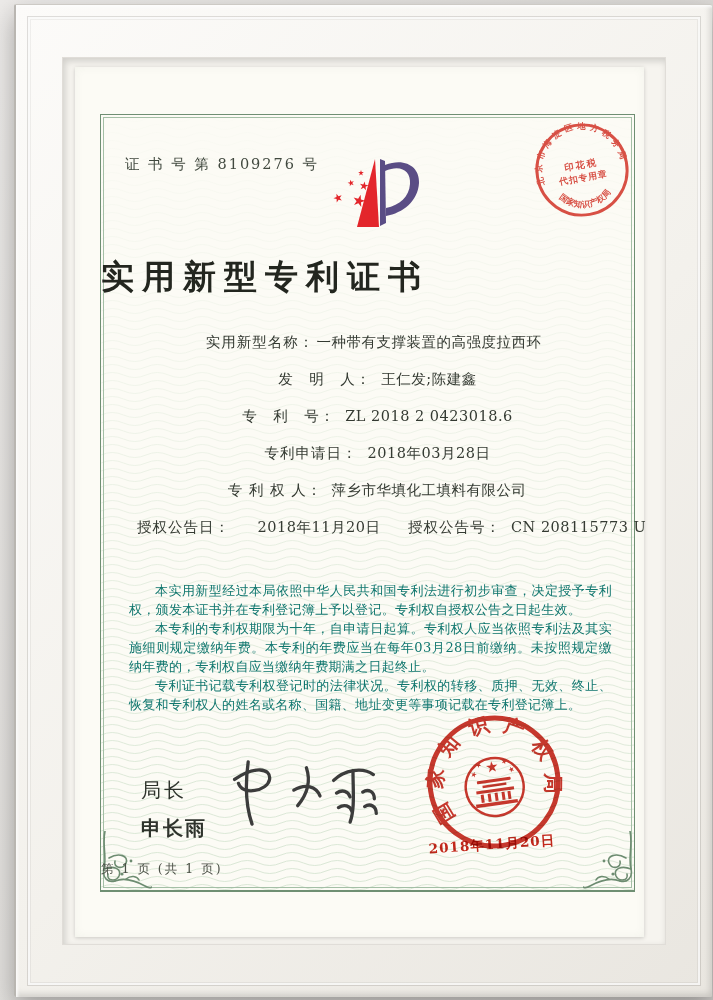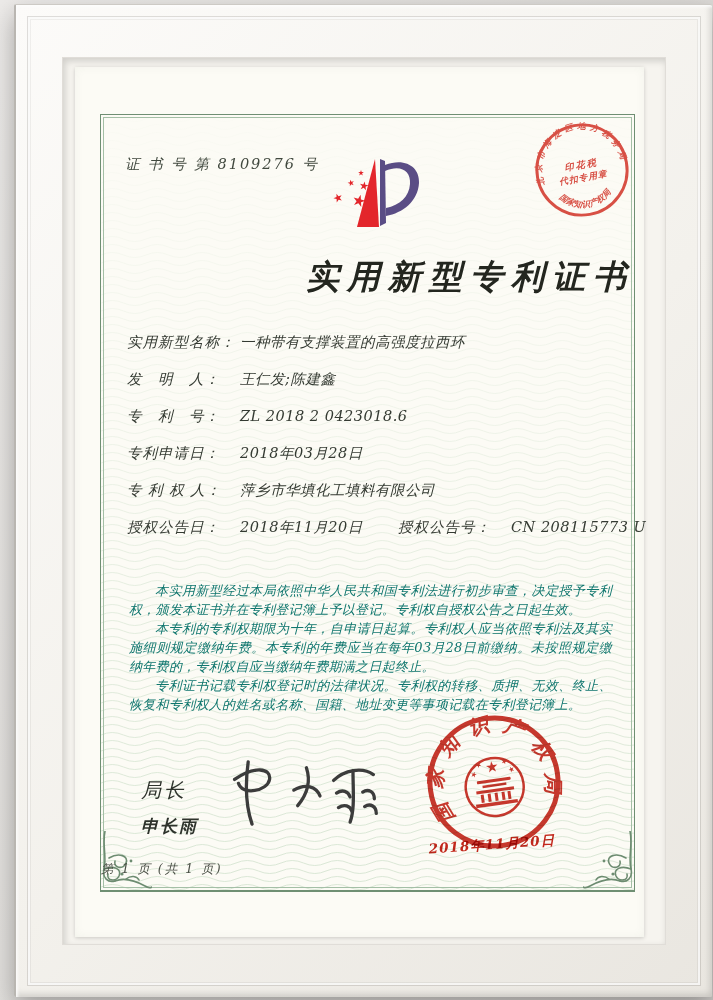--- a/index.html
+++ b/index.html
@@ -1,18 +1,18 @@
 <!DOCTYPE html>
 <html><head>
 <meta charset="utf-8">
 <style>
   html,body{margin:0;padding:0;width:713px;height:1000px;overflow:hidden;
     font-family:"DejaVu Serif","Liberation Serif",serif;}
   .photo{position:absolute;inset:0;
-    background:linear-gradient(115deg,#edebe9 0%,#e0dedb 45%,#cfccc9 100%);font-style:italic;}
+    background:linear-gradient(115deg,#edebe9 0%,#e0dedb 45%,#cfccc9 100%);}
   .frame{position:absolute;left:14px;top:4px;width:696px;height:992px;border-radius:2px;
     background:linear-gradient(135deg,#fcfbf9 0%,#f3f1ec 55%,#e9e6e0 100%);
     border-left:2px solid #b9b6b1;border-top:1px solid #cdcac5;
     box-shadow:0 10px 26px rgba(0,0,0,.30), inset 2px 2px 3px rgba(255,255,255,.85),
       inset -2px -3px 6px rgba(0,0,0,.14);}
   .frame-bevel{position:absolute;inset:11px;border:1px solid rgba(90,85,78,.18);
     box-shadow:inset 0 0 0 2px rgba(255,255,255,.7), inset 0 0 0 3px rgba(0,0,0,.05);}
   .frame-lip{position:absolute;inset:52px 46px;border:1px solid rgba(90,85,78,.14);
     box-shadow:inset 2px 3px 7px rgba(0,0,0,.16);background:#f6f4ef;}
   .paper{position:absolute;left:59px;top:62px;width:569px;height:870px;background:#fcfbf5;
@@ -21,33 +21,33 @@
     border:1px solid #6f8f73;border-bottom-width:2px;}
   .border-inner{position:absolute;inset:2px;border:1px solid #a4bfa6;pointer-events:none;}
   .guilloche{position:absolute;inset:0;width:100%;height:100%;}
   .fade{position:absolute;inset:0;
     background:linear-gradient(180deg,rgba(252,251,245,.95) 0%,rgba(252,251,245,.62) 38%,
       rgba(252,251,245,.18) 72%,rgba(252,251,245,0) 100%);}
   .cert-no{position:absolute;left:24px;top:40px;font-size:14.5px;letter-spacing:2px;color:#41493f;}
   .logo{position:absolute;left:222px;top:42px;}
   .tax-stamp{position:absolute;left:432px;top:6px;mix-blend-mode:multiply;opacity:.88;
     transform:rotate(-10deg);}
-  .title{position:absolute;left:0;right:0;top:140px;text-align:right;font-size:33px;
+  .title{position:absolute;left:0;right:0;top:140px;text-align:left;font-size:33px;
     font-weight:bold;letter-spacing:8px;color:#23261f;}
   .fields{position:absolute;left:26px;right:16px;top:216px;font-size:14.5px;color:#343a32;}
-  .row{line-height:22px;margin-bottom:15px;white-space:nowrap;}
+  .row{line-height:22px;margin-bottom:15px;white-space:nowrap;text-align:center;}
   .lbl{display:inline-block;width:113px;letter-spacing:1px;vertical-align:top;}
   .val{letter-spacing:.5px;}
   .gval{display:inline-block;width:158px;letter-spacing:.5px;}
   .paras{position:absolute;left:28px;right:22px;top:466px;font-size:13px;line-height:19px;
     color:#0f766e;text-align:justify;}
   .paras p{margin:0;text-indent:2em;letter-spacing:.3px;}
   .director{position:absolute;left:40px;top:662px;color:#2e332c;}
   .director .d-title{font-size:20px;letter-spacing:3px;}
-  .director .d-name{font-size:17px;font-weight:bold;letter-spacing:2px;margin-top:11px;text-align:right;}
+  .director .d-name{font-size:20px;font-weight:bold;letter-spacing:2px;margin-top:11px;text-align:right;}
   .signature{position:absolute;left:120px;top:634px;}
   .big-seal{position:absolute;left:318px;top:592px;mix-blend-mode:multiply;opacity:.92;
     transform:rotate(-8deg);}
   .seal-date{position:absolute;left:316px;top:721px;width:150px;text-align:center;
     font-size:13.5px;font-weight:bold;color:#c5281c;letter-spacing:1px;
     transform:rotate(-4deg);mix-blend-mode:multiply;}
   .page-footer{position:absolute;left:0;right:0;bottom:12px;text-align:left;font-size:12.5px;
     letter-spacing:2px;color:#4a4f46;}
   .flourish{position:absolute;bottom:-1px;}
   .flourish.fl-left{left:-1px;}

